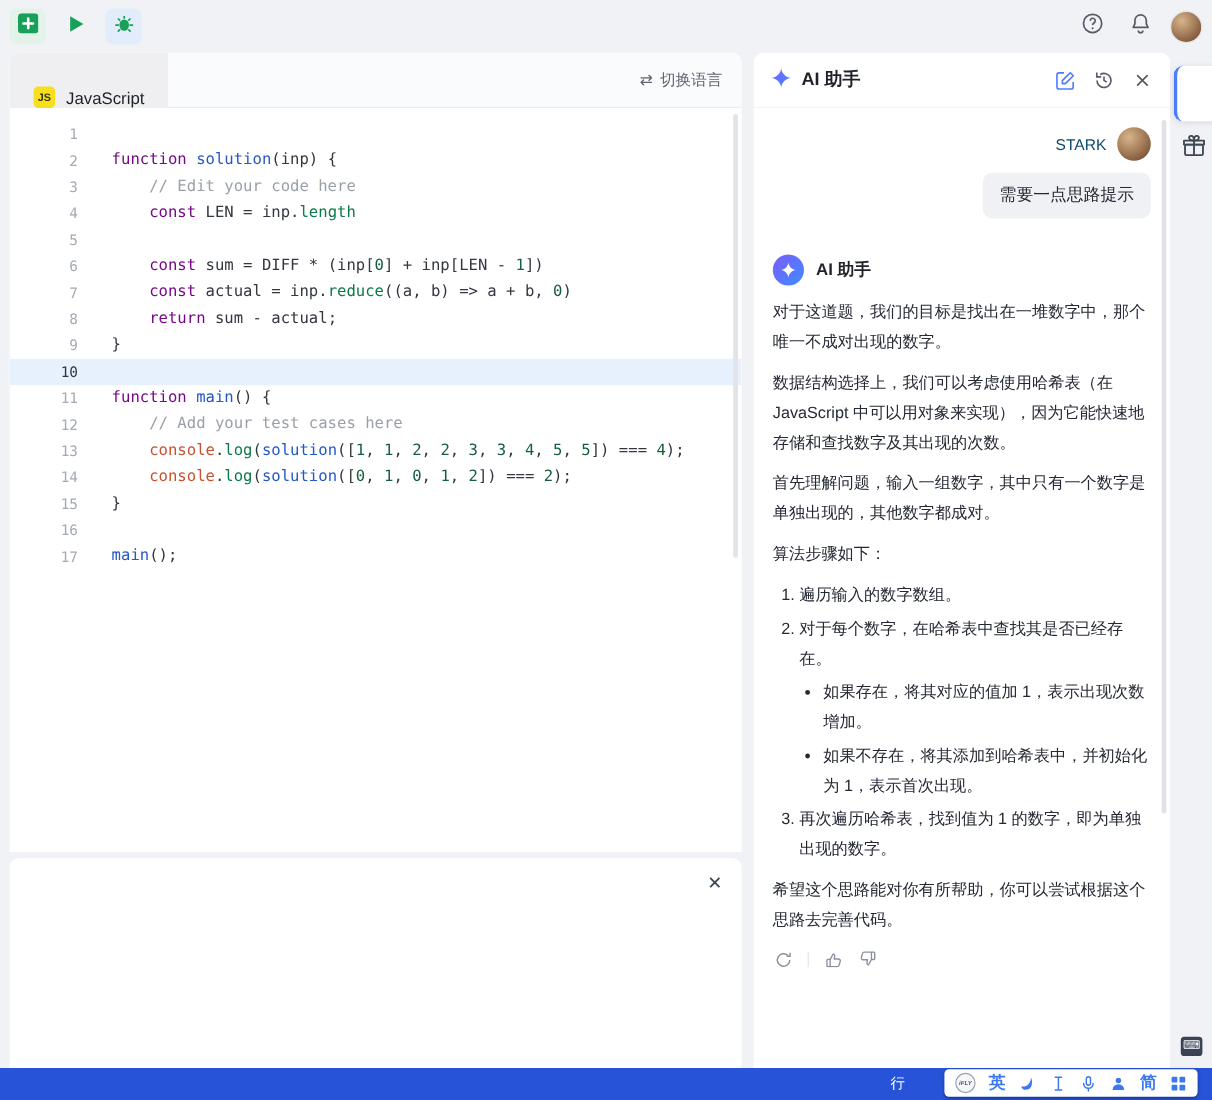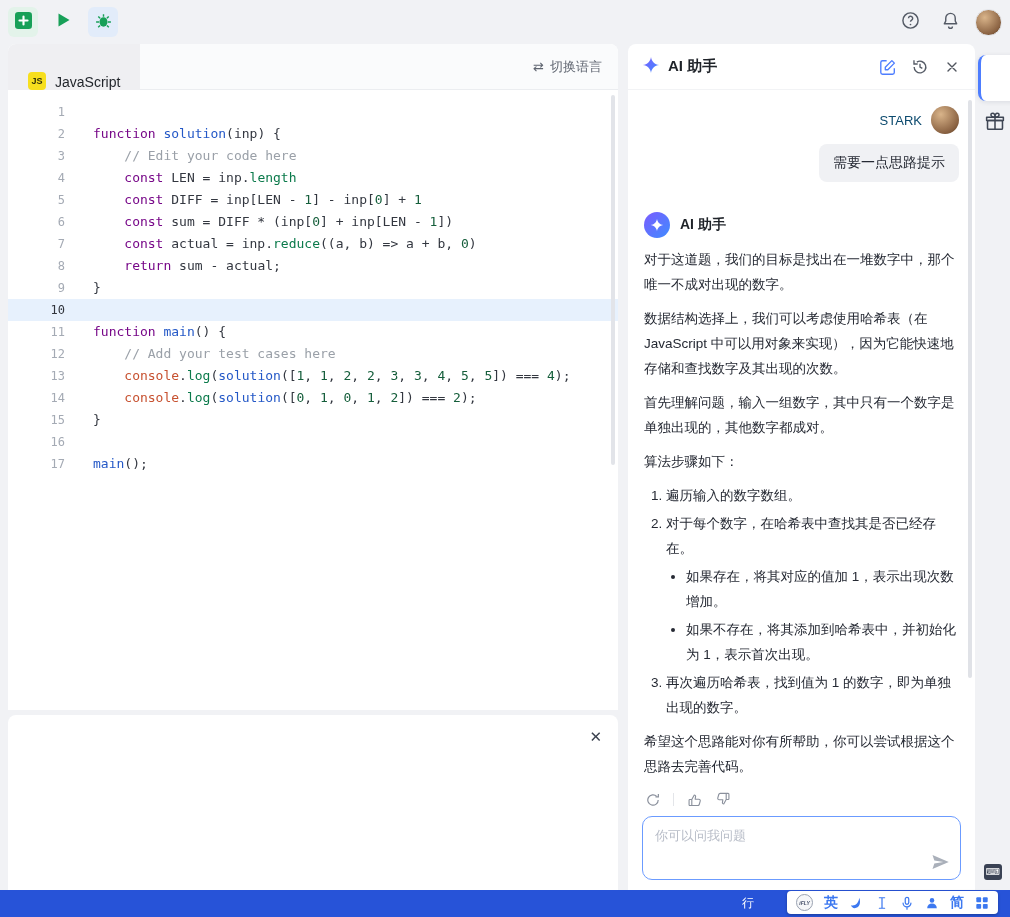--- a/index.html
+++ b/index.html
@@ -183,21 +183,21 @@
       <div class="switch-lang">
         <span>⇄</span>
         <span>切换语言</span>
       </div>
     </div>
     <div class="code">
         <div class="code-row"><span class="gutter">1</span><span class="code-text"></span></div>
         <div class="code-row"><span class="gutter">2</span><span class="code-text"><span class="tok-kw">function </span><span class="tok-fn">solution</span><span class="tok-pl">(inp) {</span></span></div>
         <div class="code-row"><span class="gutter">3</span><span class="code-text"><span class="tok-cm">    // Edit your code here</span></span></div>
         <div class="code-row"><span class="gutter">4</span><span class="code-text"><span class="tok-pl">    </span><span class="tok-kw">const </span><span class="tok-pl">LEN = inp.</span><span class="tok-prop">length</span></span></div>
-        <div class="code-row"><span class="gutter">5</span><span class="code-text"><span class="tok-pl">    </span><span class="tok-kw">const </span><span class="tok-pl">DIFF = inp[LEN - </span><span class="tok-num">1</span><span class="tok-pl">] - inp[</span><span class="tok-num">0</span><span class="tok-pl">] + </span><span class="tok-num">1</span></span></div>
+        <div class="code-row"><span class="gutter">5</span></div>
         <div class="code-row"><span class="gutter">6</span><span class="code-text"><span class="tok-pl">    </span><span class="tok-kw">const </span><span class="tok-pl">sum = DIFF * (inp[</span><span class="tok-num">0</span><span class="tok-pl">] + inp[LEN - </span><span class="tok-num">1</span><span class="tok-pl">])</span></span></div>
         <div class="code-row"><span class="gutter">7</span><span class="code-text"><span class="tok-pl">    </span><span class="tok-kw">const </span><span class="tok-pl">actual = inp.</span><span class="tok-prop">reduce</span><span class="tok-pl">((a, b) =&gt; a + b, </span><span class="tok-num">0</span><span class="tok-pl">)</span></span></div>
         <div class="code-row"><span class="gutter">8</span><span class="code-text"><span class="tok-pl">    </span><span class="tok-kw">return </span><span class="tok-pl">sum - actual;</span></span></div>
         <div class="code-row"><span class="gutter">9</span><span class="code-text"><span class="tok-pl">}</span></span></div>
         <div class="code-row active"><span class="gutter">10</span><span class="code-text"></span></div>
         <div class="code-row"><span class="gutter">11</span><span class="code-text"><span class="tok-kw">function </span><span class="tok-fn">main</span><span class="tok-pl">() {</span></span></div>
         <div class="code-row"><span class="gutter">12</span><span class="code-text"><span class="tok-cm">    // Add your test cases here</span></span></div>
         <div class="code-row"><span class="gutter">13</span><span class="code-text"><span class="tok-pl">    </span><span class="tok-vr">console</span><span class="tok-pl">.</span><span class="tok-prop">log</span><span class="tok-pl">(</span><span class="tok-fn">solution</span><span class="tok-pl">([</span><span class="tok-num">1</span><span class="tok-pl">, </span><span class="tok-num">1</span><span class="tok-pl">, </span><span class="tok-num">2</span><span class="tok-pl">, </span><span class="tok-num">2</span><span class="tok-pl">, </span><span class="tok-num">3</span><span class="tok-pl">, </span><span class="tok-num">3</span><span class="tok-pl">, </span><span class="tok-num">4</span><span class="tok-pl">, </span><span class="tok-num">5</span><span class="tok-pl">, </span><span class="tok-num">5</span><span class="tok-pl">]) === </span><span class="tok-num">4</span><span class="tok-pl">);</span></span></div>
         <div class="code-row"><span class="gutter">14</span><span class="code-text"><span class="tok-pl">    </span><span class="tok-vr">console</span><span class="tok-pl">.</span><span class="tok-prop">log</span><span class="tok-pl">(</span><span class="tok-fn">solution</span><span class="tok-pl">([</span><span class="tok-num">0</span><span class="tok-pl">, </span><span class="tok-num">1</span><span class="tok-pl">, </span><span class="tok-num">0</span><span class="tok-pl">, </span><span class="tok-num">1</span><span class="tok-pl">, </span><span class="tok-num">2</span><span class="tok-pl">]) === </span><span class="tok-num">2</span><span class="tok-pl">);</span></span></div>
         <div class="code-row"><span class="gutter">15</span><span class="code-text"><span class="tok-pl">}</span></span></div>
@@ -299,28 +299,20 @@
         <span class="action-icon flip">
           <svg width="16" height="16" viewBox="0 0 20 20" fill="none" stroke="#8a909c" stroke-width="1.4" stroke-linejoin="round">
             <path d="M6 9.3V17H3.6a1 1 0 01-1-1v-5.7a1 1 0 011-1H6zm0 0l3.1-5.6a1.7 1.7 0 011.6 2.1L10.2 9h4.6a1.8 1.8 0 011.7 2.3l-1.2 4.3A1.9 1.9 0 0113.5 17H6"></path>
           </svg>
         </span>
       </div>
     </div>
 
     <div class="ai-scrollbar"></div>
 
-    <div class="ai-input">
-      <textarea placeholder="你可以问我问题" style=""></textarea>
-      <span class="send-icon">
-        <svg width="20" height="20" viewBox="0 0 24 24">
-            <path d="M3 20.5L22.5 12 3 3.5l2.2 6.6L16 12 5.2 13.9z" fill="#aab0ba"></path>
-          </svg>
-      </span>
-    </div>
   </div>
 
   <div class="ai-side-btn">
     <span>
       <svg width="12" height="12" viewBox="0 0 20 20">
         <path d="M10 1c.5 4.8 4.2 8.5 9 9-4.8.5-8.5 4.2-9 9-.5-4.8-4.2-8.5-9-9 4.8-.5 8.5-4.2 9-9z" fill="#6a5cff"></path>
       </svg>
     </span>
     <span class="ai-side-label">AI</span>
   </div>

